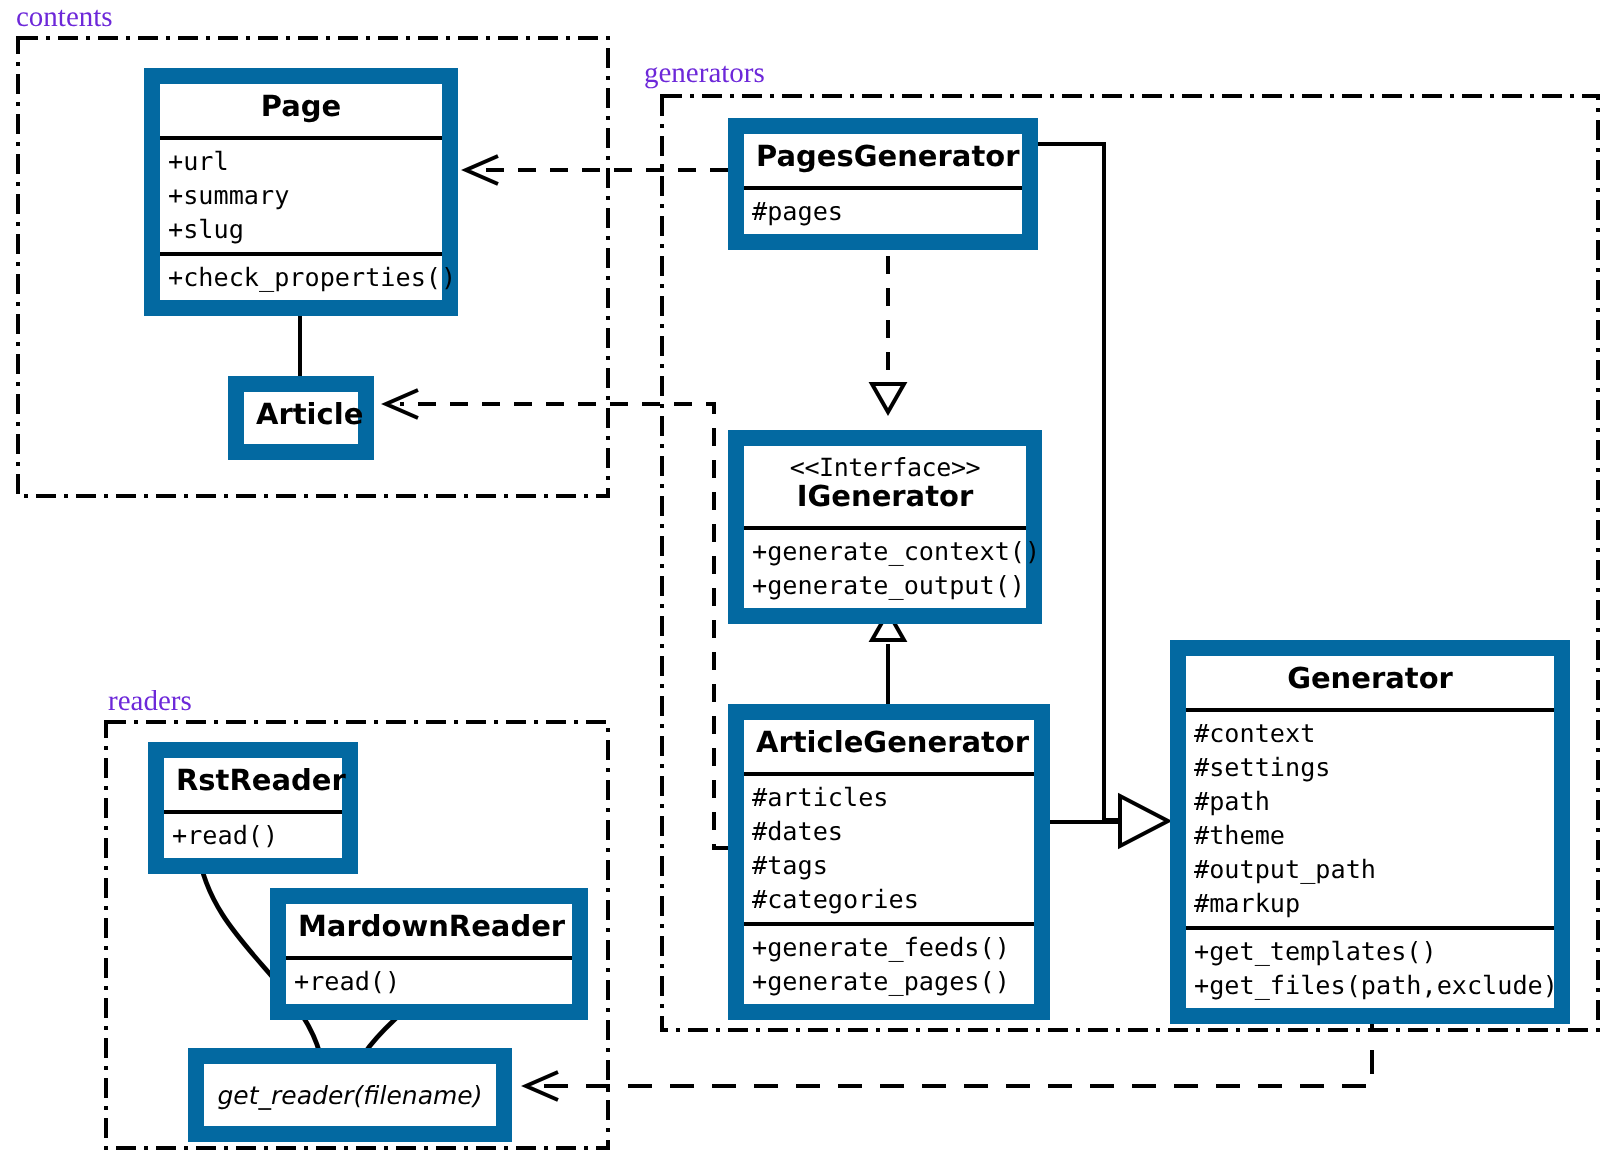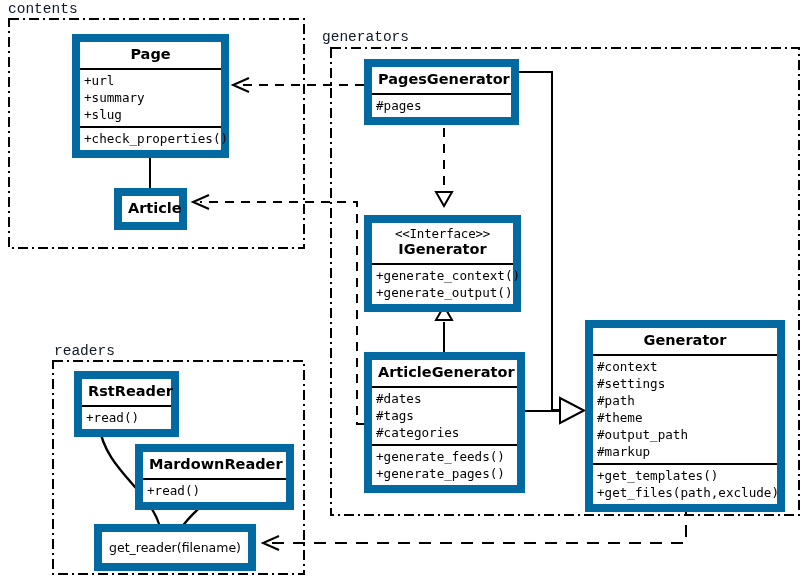--- a/index.html
+++ b/index.html
@@ -61,23 +61,23 @@
   }
   .uml-plain {
     font-family: "DejaVu Sans", sans-serif;
     font-size: 12.5px;
     text-align: center;
     color: #000000;
     padding: 8px 4px;
   }
   .pkg-label {
     position: absolute;
-    font-family: Liberation Mono, monospace;
+    font-family: Liberation Serif, serif;
     font-size: 14.5px;
-    color: #0f172a;
+    color: #6d28d9;
     background: #ffffff;
     padding: 0 2px;
     white-space: nowrap;
   }
 </style>
 </head>
 <body>
 
 <div id="diagram-root">
 
@@ -176,20 +176,21 @@
     </div>
     <div class="uml-compartment uml-sep">
       <div>+generate_context()</div>
       <div>+generate_output()</div>
     </div>
   </div>
 
   <div class="uml-box" style="left:364px; top:352px; width:161px;">
     <div class="uml-name">ArticleGenerator</div>
     <div class="uml-compartment uml-sep">
+      <div>#articles</div>
       <div>#dates</div>
       <div>#tags</div>
       <div>#categories</div>
     </div>
     <div class="uml-compartment uml-sep">
       <div>+generate_feeds()</div>
       <div>+generate_pages()</div>
     </div>
   </div>
 
@@ -216,17 +217,17 @@
     </div>
   </div>
 
   <div class="uml-box" style="left:135px; top:430px; width:159px;margin-top:14px;">
     <div class="uml-name">MardownReader</div>
     <div class="uml-compartment uml-sep">
       <div>+read()</div>
     </div>
   </div>
 
-  <div class="uml-box" style="left:94px; top:524px; width:162px;">
+  <div class="uml-box" style="left:94px; top:524px; width:162px;font-style:italic;">
     <div class="uml-plain">get_reader(filename)</div>
   </div>
 
 </div>
 
 </body></html>

